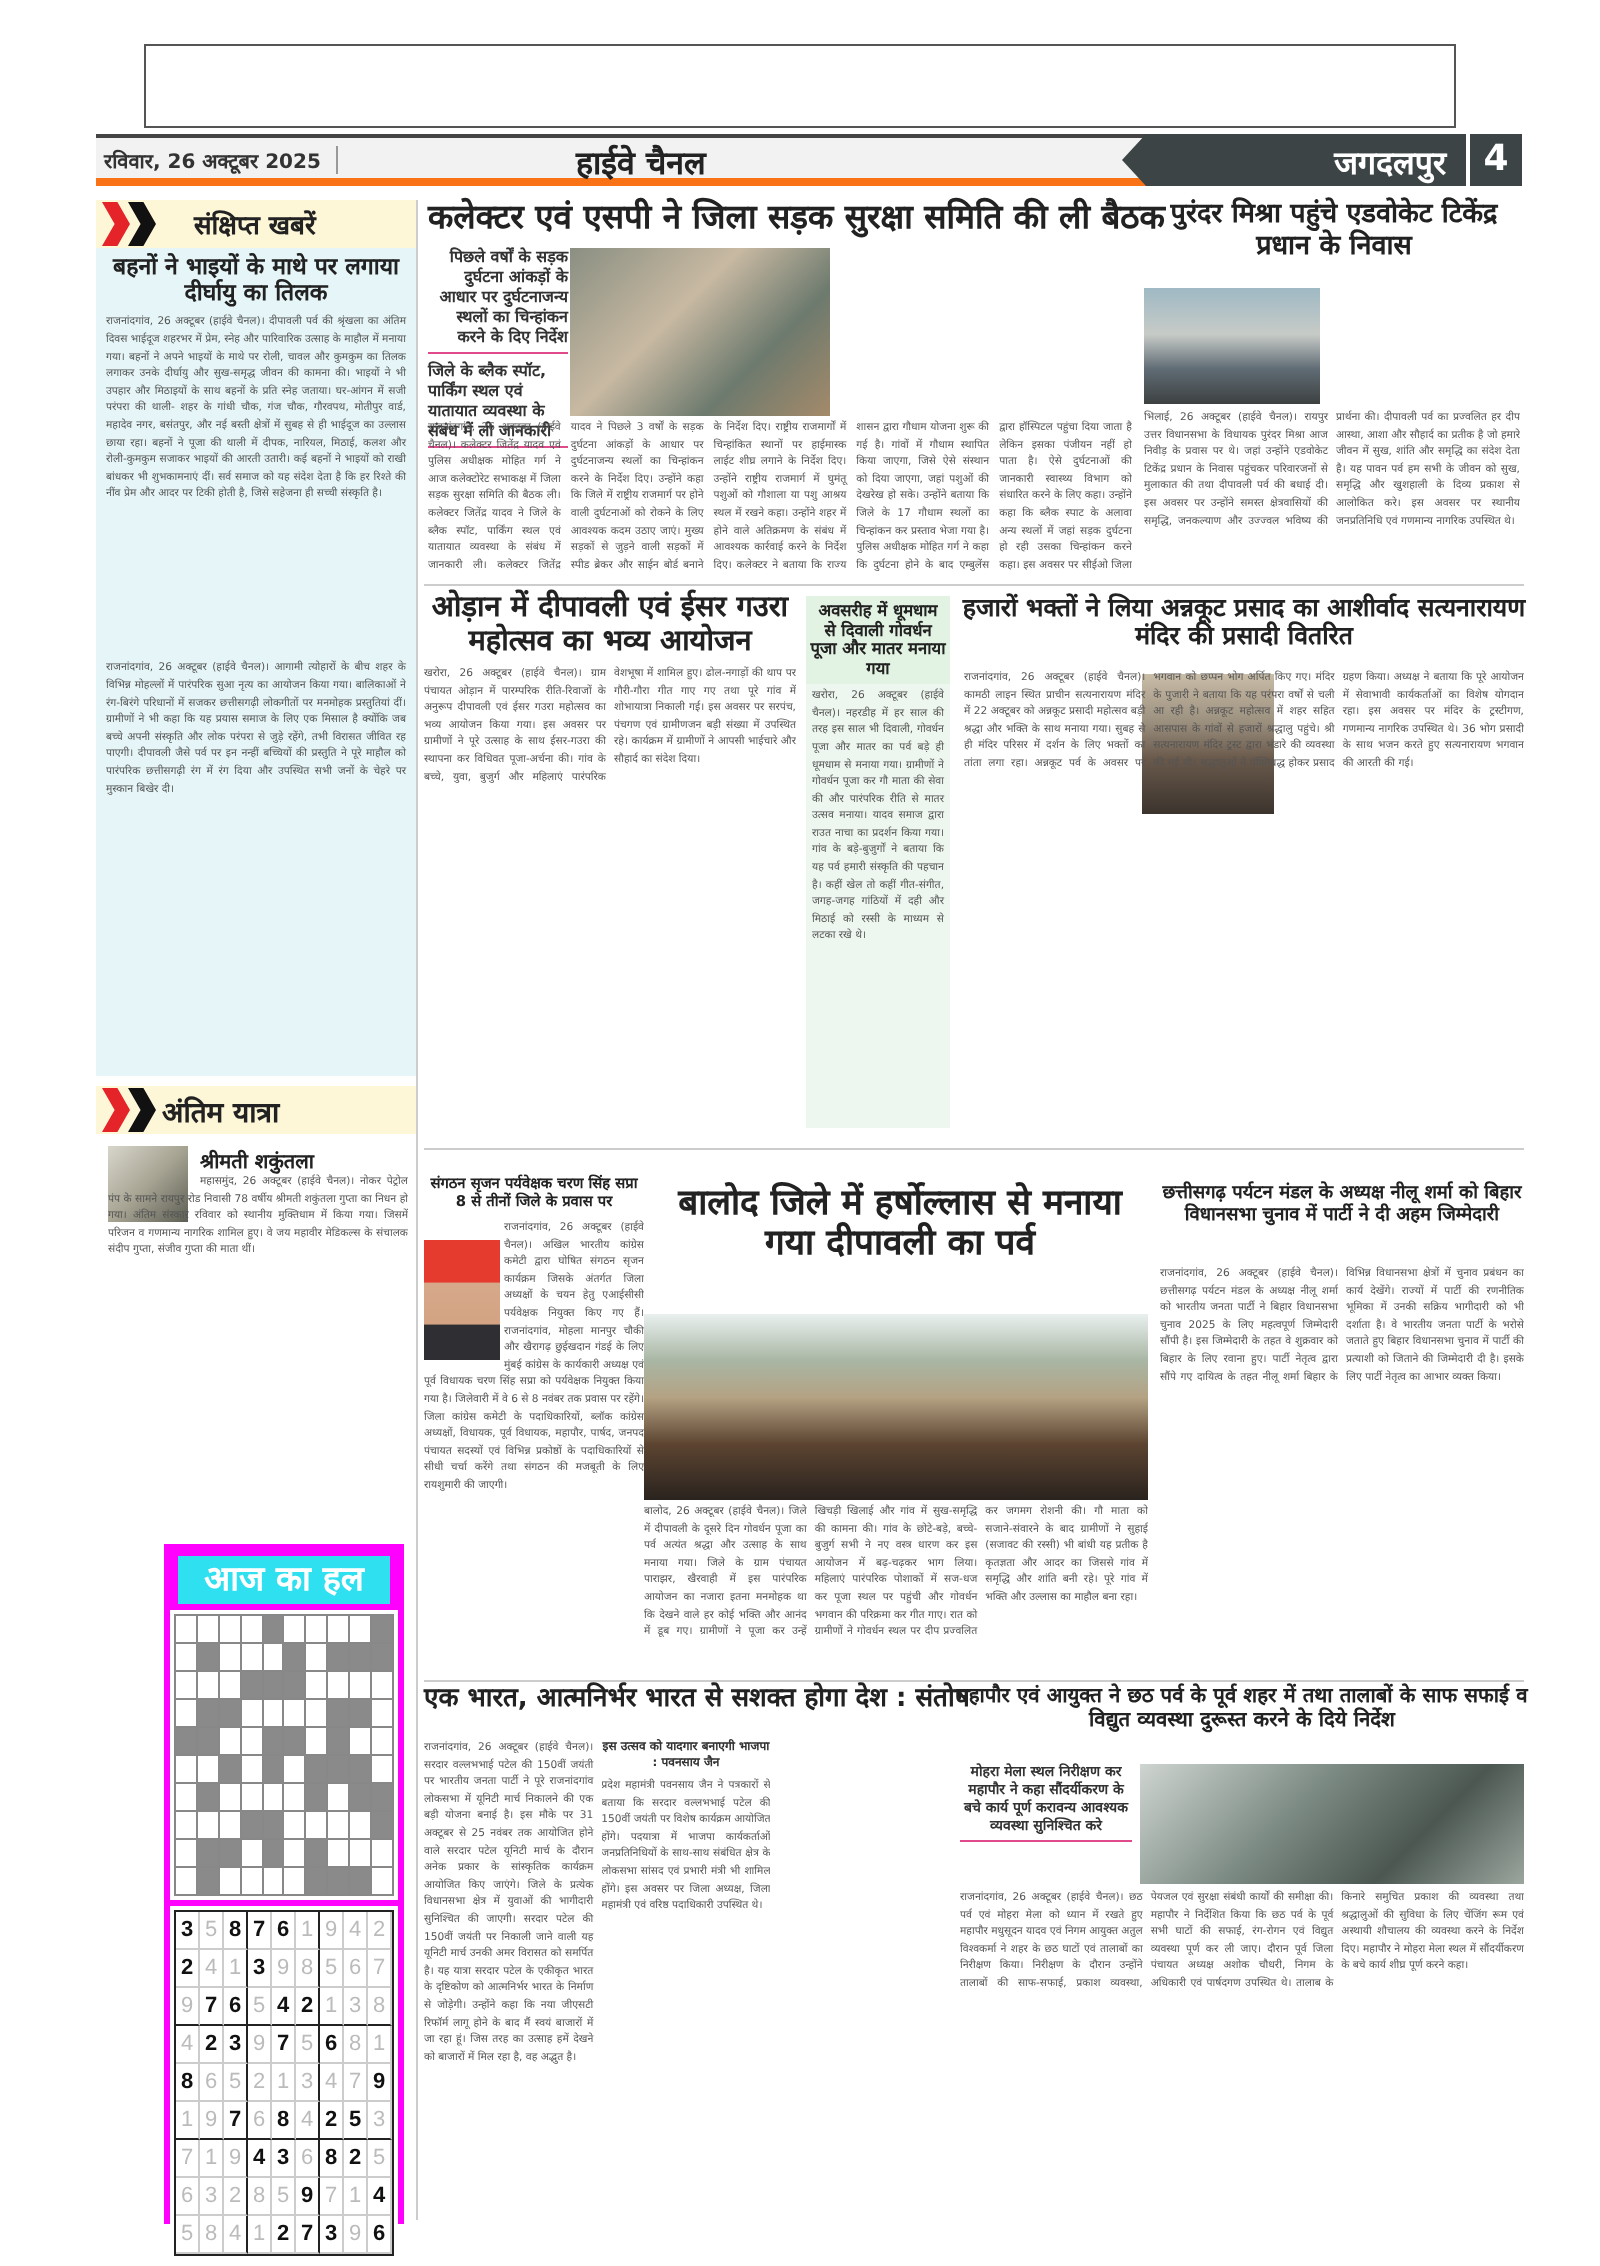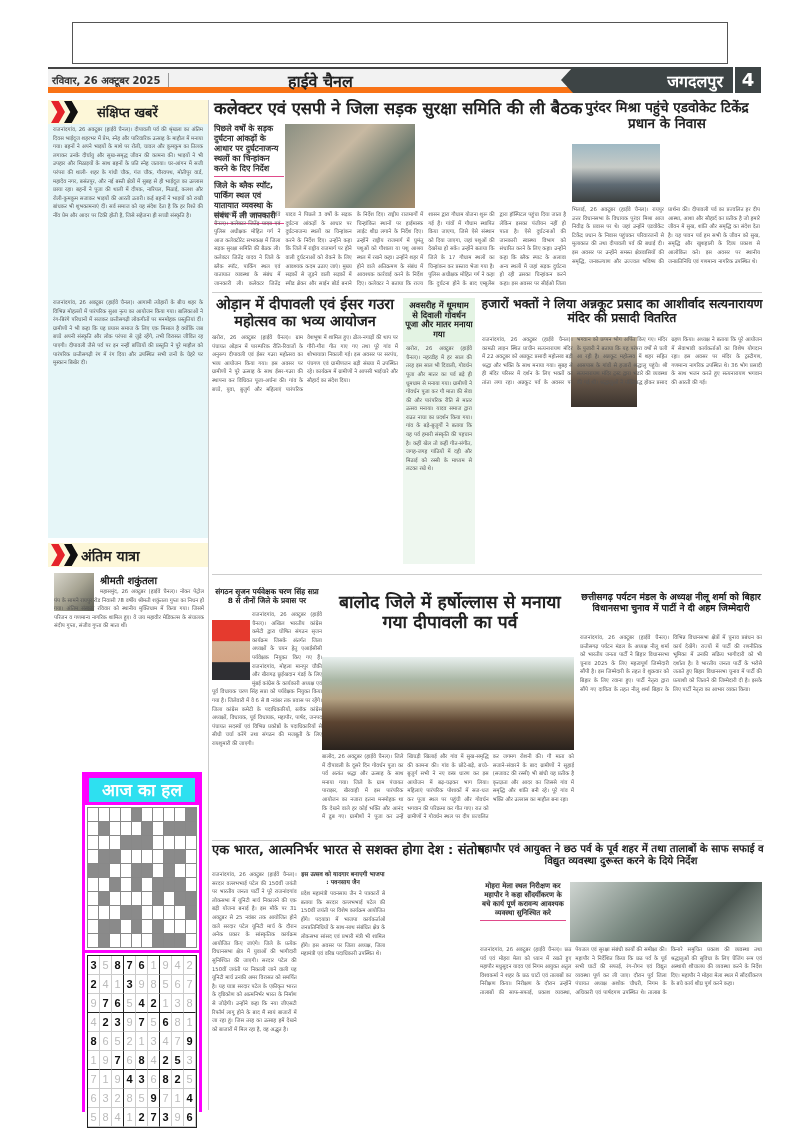--- a/index.html
+++ b/index.html
@@ -1,19 +1,19 @@
 <!DOCTYPE html>
 <html><head>
 <meta charset="utf-8">
 <style>
 *{box-sizing:border-box;margin:0;padding:0}
 body{width:800px;height:1133px;background:#fff;font-family:"DejaVu Sans",sans-serif;position:relative;overflow:hidden;color:#222}
 .abs{position:absolute}
 .topbox{left:72px;top:22px;width:656px;height:42px;border:1px solid #555;background:#fff}
-.masthead{left:48px;top:67px;width:713px;height:26px;background:#f2f2f2;border-top:2px solid #444;border-bottom:6px solid #f97316;}
+.masthead{left:48px;top:67px;width:713px;height:26px;background:#f2f2f2;border-top:2px solid #444;border-bottom:4px solid #f97316;}
 .mh-date{left:4px;top:4px;font-size:10px;font-weight:bold;color:#333;padding-right:8px;border-right:1px solid #999}
 .mh-name{left:240px;top:1px;font-size:16px;font-weight:bold;color:#222}
 .mh-city{right:0;top:-2px;height:26px;width:200px;background:#3d4445;clip-path:polygon(6% 0,100% 0,100% 100%,6% 100%,0 50%)}
 .mh-city span{position:absolute;right:38px;top:3px;color:#fff;font-size:16px;font-weight:bold}
 .mh-page{position:absolute;right:0;top:0;width:28px;height:26px;border-left:2px solid #fff;color:#fff;font-weight:bold;font-size:18px;text-align:center;line-height:26px}
 .hl{font-weight:bold;color:#222;text-align:center;line-height:1.15}
 .body-txt{font-size:5.3px;line-height:8.6px;color:#555;text-align:justify;overflow:hidden}
 .lb{background:#e6f6f8}
 .photo{background:linear-gradient(135deg,#8a8f82,#c8b9a2 40%,#6d7a6e 70%,#a48a6a)}
 .photo2{background:linear-gradient(180deg,#c9bda8 0%,#9a8e7d 35%,#6a5a4c 60%,#3b332d 100%)}
@@ -47,20 +47,21 @@
     <span>जगदलपुर</span>
     <div class="mh-page">4</div>
   </div>
 </div>
 
 <div class="abs lb" style="left:48px;top:100px;width:160px;height:438px">
   <div class="sechead" style="height:24px;padding-left:3px">
     <div class="chev"></div>
     <span style="font-size:13px;font-weight:bold;margin-left:16px">संक्षिप्त खबरें</span>
   </div>
+  <div class="hl" style="font-size:11.5px;padding:3px 4px">बहनों ने भाइयों के माथे पर लगाया दीर्घायु का तिलक</div>
   <div class="body-txt" style="padding:1px 5px;height:173px">राजनांदगांव, 26 अक्टूबर (हाईवे चैनल)। दीपावली पर्व की श्रृंखला का अंतिम दिवस भाईदूज शहरभर में प्रेम, स्नेह और पारिवारिक उत्साह के माहौल में मनाया गया। बहनों ने अपने भाइयों के माथे पर रोली, चावल और कुमकुम का तिलक लगाकर उनके दीर्घायु और सुख-समृद्ध जीवन की कामना की। भाइयों ने भी उपहार और मिठाइयों के साथ बहनों के प्रति स्नेह जताया। घर-आंगन में सजी परंपरा की थाली- शहर के गांधी चौक, गंज चौक, गौरवपथ, मोतीपुर वार्ड, महादेव नगर, बसंतपुर, और नई बस्ती क्षेत्रों में सुबह से ही भाईदूज का उल्लास छाया रहा। बहनों ने पूजा की थाली में दीपक, नारियल, मिठाई, कलश और रोली-कुमकुम सजाकर भाइयों की आरती उतारी। कई बहनों ने भाइयों को राखी बांधकर भी शुभकामनाएं दीं। सर्व समाज को यह संदेश देता है कि हर रिश्ते की नींव प्रेम और आदर पर टिकी होती है, जिसे सहेजना ही सच्ची संस्कृति है।</div>
   <div class="body-txt" style="padding:1px 5px;height:176px">राजनांदगांव, 26 अक्टूबर (हाईवे चैनल)। आगामी त्योहारों के बीच शहर के विभिन्न मोहल्लों में पारंपरिक सुआ नृत्य का आयोजन किया गया। बालिकाओं ने रंग-बिरंगे परिधानों में सजकर छत्तीसगढ़ी लोकगीतों पर मनमोहक प्रस्तुतियां दीं। ग्रामीणों ने भी कहा कि यह प्रयास समाज के लिए एक मिसाल है क्योंकि जब बच्चे अपनी संस्कृति और लोक परंपरा से जुड़े रहेंगे, तभी विरासत जीवित रह पाएगी। दीपावली जैसे पर्व पर इन नन्हीं बच्चियों की प्रस्तुति ने पूरे माहौल को पारंपरिक छत्तीसगढ़ी रंग में रंग दिया और उपस्थित सभी जनों के चेहरे पर मुस्कान बिखेर दी।</div>
 </div>
 
 <div class="abs" style="left:48px;top:543px;width:160px;height:110px">
   <div class="sechead" style="height:24px;padding-left:3px">
     <div class="chev"></div>
     <span style="font-size:14px;font-weight:bold;">अंतिम यात्रा</span>
   </div>
   <div class="abs photo3" style="left:6px;top:30px;width:40px;height:38px"></div>
@@ -258,21 +259,21 @@
         <div class="g">9</div>
         <div class="k">6</div>
       </div>
   </div>
 </div>
 
 <div class="abs divider" style="left:208px;top:100px;width:1px;height:1010px"></div>
 
 <div class="abs hl" style="left:214px;top:100px;width:354px;font-size:16.5px;white-space:nowrap;text-align:left">कलेक्टर एवं एसपी ने जिला सड़क सुरक्षा समिति की ली बैठक</div>
 <div class="abs" style="left:214px;top:124px;width:70px">
-  <div class="sub" style="text-align:left">पिछले वर्षों के सड़क दुर्घटना आंकड़ों के आधार पर दुर्घटनाजन्य स्थलों का चिन्हांकन करने के दिए निर्देश</div>
+  <div class="sub" style="text-align:right">पिछले वर्षों के सड़क दुर्घटना आंकड़ों के आधार पर दुर्घटनाजन्य स्थलों का चिन्हांकन करने के दिए निर्देश</div>
   <div class="pinkline" style="margin:2px 0"></div>
   <div class="sub" style="text-align:left;margin-top:4px">जिले के ब्लैक स्पॉट, पार्किंग स्थल एवं यातायात व्यवस्था के संबंध में ली जानकारी</div>
   <div class="pinkline" style="margin:2px 0"></div>
 </div>
 <div class="abs photo" style="left:285px;top:124px;width:130px;height:84px"></div>
 <div class="abs body-txt" style="left:214px;top:210px;width:352px;height:80px;column-count:5;column-gap:5px">राजनांदगांव, 26 अक्टूबर (हाईवे चैनल)। कलेक्टर जितेंद्र यादव एवं पुलिस अधीक्षक मोहित गर्ग ने आज कलेक्टोरेट सभाकक्ष में जिला सड़क सुरक्षा समिति की बैठक ली। कलेक्टर जितेंद्र यादव ने जिले के ब्लैक स्पॉट, पार्किंग स्थल एवं यातायात व्यवस्था के संबंध में जानकारी ली। कलेक्टर जितेंद्र यादव ने पिछले 3 वर्षों के सड़क दुर्घटना आंकड़ों के आधार पर दुर्घटनाजन्य स्थलों का चिन्हांकन करने के निर्देश दिए। उन्होंने कहा कि जिले में राष्ट्रीय राजमार्ग पर होने वाली दुर्घटनाओं को रोकने के लिए आवश्यक कदम उठाए जाएं। मुख्य सड़कों से जुड़ने वाली सड़कों में स्पीड ब्रेकर और साईन बोर्ड बनाने के निर्देश दिए। राष्ट्रीय राजमार्गों में चिन्हांकित स्थानों पर हाईमास्क लाईट शीघ्र लगाने के निर्देश दिए। उन्होंने राष्ट्रीय राजमार्ग में घुमंतू पशुओं को गौशाला या पशु आश्रय स्थल में रखने कहा। उन्होंने शहर में होने वाले अतिक्रमण के संबंध में आवश्यक कार्रवाई करने के निर्देश दिए। कलेक्टर ने बताया कि राज्य शासन द्वारा गौधाम योजना शुरू की गई है। गांवों में गौधाम स्थापित किया जाएगा, जिसे ऐसे संस्थान को दिया जाएगा, जहां पशुओं की देखरेख हो सके। उन्होंने बताया कि जिले के 17 गौधाम स्थलों का चिन्हांकन कर प्रस्ताव भेजा गया है। पुलिस अधीक्षक मोहित गर्ग ने कहा कि दुर्घटना होने के बाद एम्बुलेंस द्वारा हॉस्पिटल पहुंचा दिया जाता है लेकिन इसका पंजीयन नहीं हो पाता है। ऐसे दुर्घटनाओं की जानकारी स्वास्थ्य विभाग को संधारित करने के लिए कहा। उन्होंने कहा कि ब्लैक स्पाट के अलावा अन्य स्थलों में जहां सड़क दुर्घटना हो रही उसका चिन्हांकन करने कहा। इस अवसर पर सीईओ जिला पंचायत सुरुचि सिंह, नगर पुलिस अधीक्षक श्रीमती वैशाली जैन, अतिरिक्त पुलिस अधीक्षक राहुल देव शर्मा, नगर निगम आयुक्त अतुल विश्वकर्मा, अतिरिक्त परिवहन अधिकारी आनंद शर्मा, जिले के सभी जनपद पंचायतों के सीईओ, परिवहन विभाग, स्वास्थ्य विभाग, शिक्षा विभाग, राष्ट्रीय राजमार्ग के प्रतिनिधि सहित अन्य अधिकारी उपस्थित थे।</div>
 
 <div class="abs hl" style="left:572px;top:100px;width:190px;font-size:13.5px">पुरंदर मिश्रा पहुंचे एडवोकेट टिकेंद्र प्रधान के निवास</div>
 <div class="abs photo" style="left:572px;top:144px;width:88px;height:58px;background:linear-gradient(180deg,#9fb9c4,#c7cbc7 40%,#5f6b74 70%,#3d4141)"></div>
 <div class="abs body-txt" style="left:572px;top:205px;width:188px;height:84px;column-count:2;column-gap:4px">भिलाई, 26 अक्टूबर (हाईवे चैनल)। रायपुर उत्तर विधानसभा के विधायक पुरंदर मिश्रा आज निवीड़ के प्रवास पर थे। जहां उन्होंने एडवोकेट टिकेंद्र प्रधान के निवास पहुंचकर परिवारजनों से मुलाकात की तथा दीपावली पर्व की बधाई दी। इस अवसर पर उन्होंने समस्त क्षेत्रवासियों की समृद्धि, जनकल्याण और उज्ज्वल भविष्य की प्रार्थना की। दीपावली पर्व का प्रज्वलित हर दीप आस्था, आशा और सौहार्द का प्रतीक है जो हमारे जीवन में सुख, शांति और समृद्धि का संदेश देता है। यह पावन पर्व हम सभी के जीवन को सुख, समृद्धि और खुशहाली के दिव्य प्रकाश से आलोकित करे। इस अवसर पर स्थानीय जनप्रतिनिधि एवं गणमान्य नागरिक उपस्थित थे।</div>

